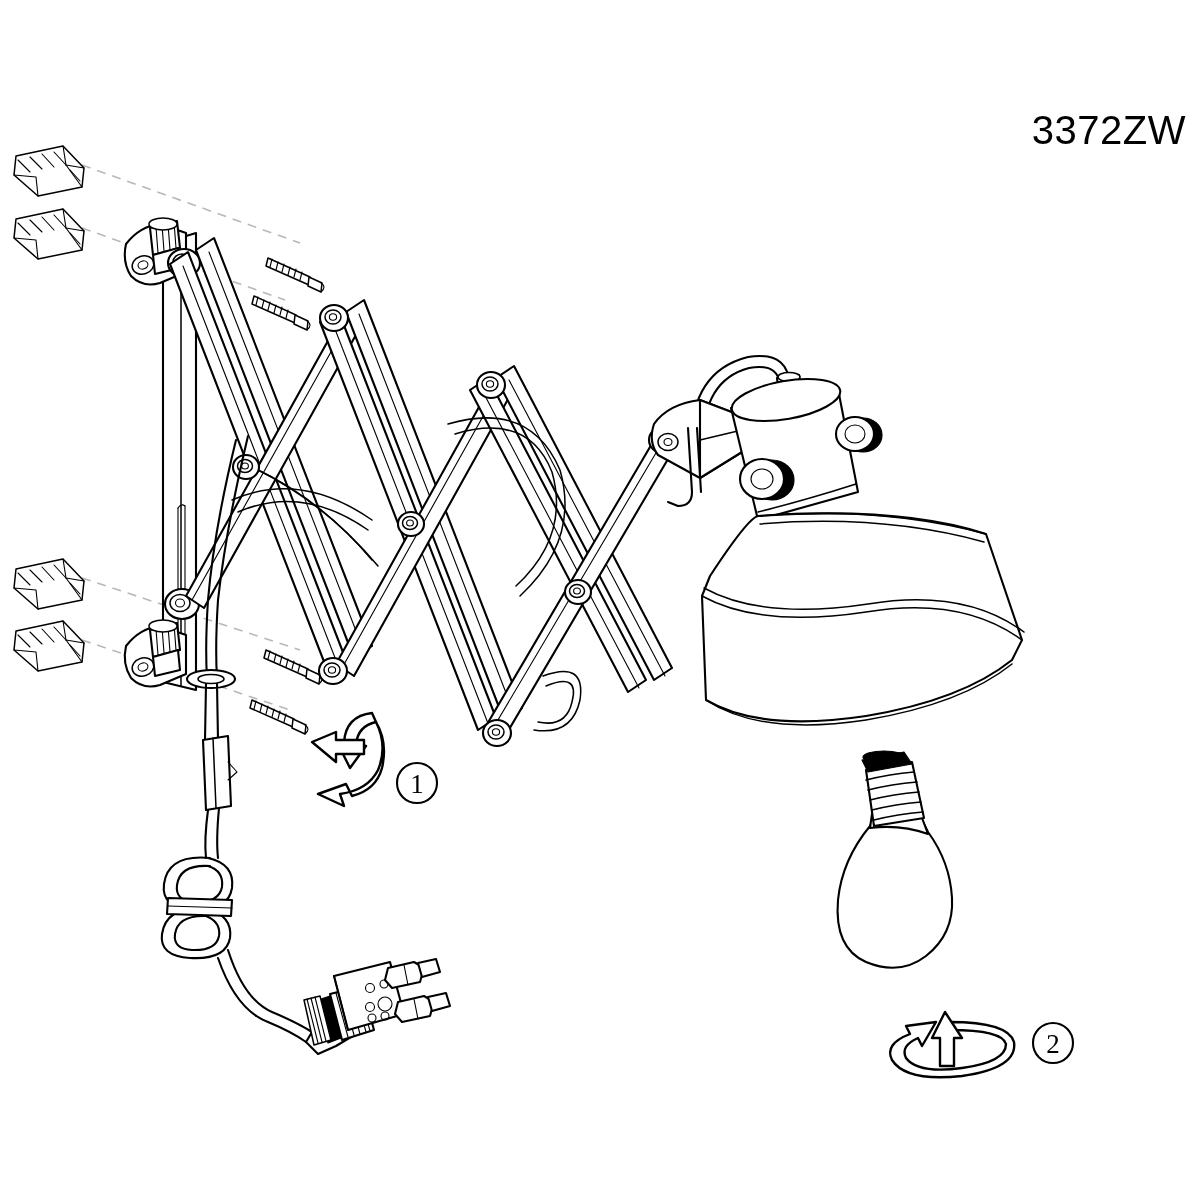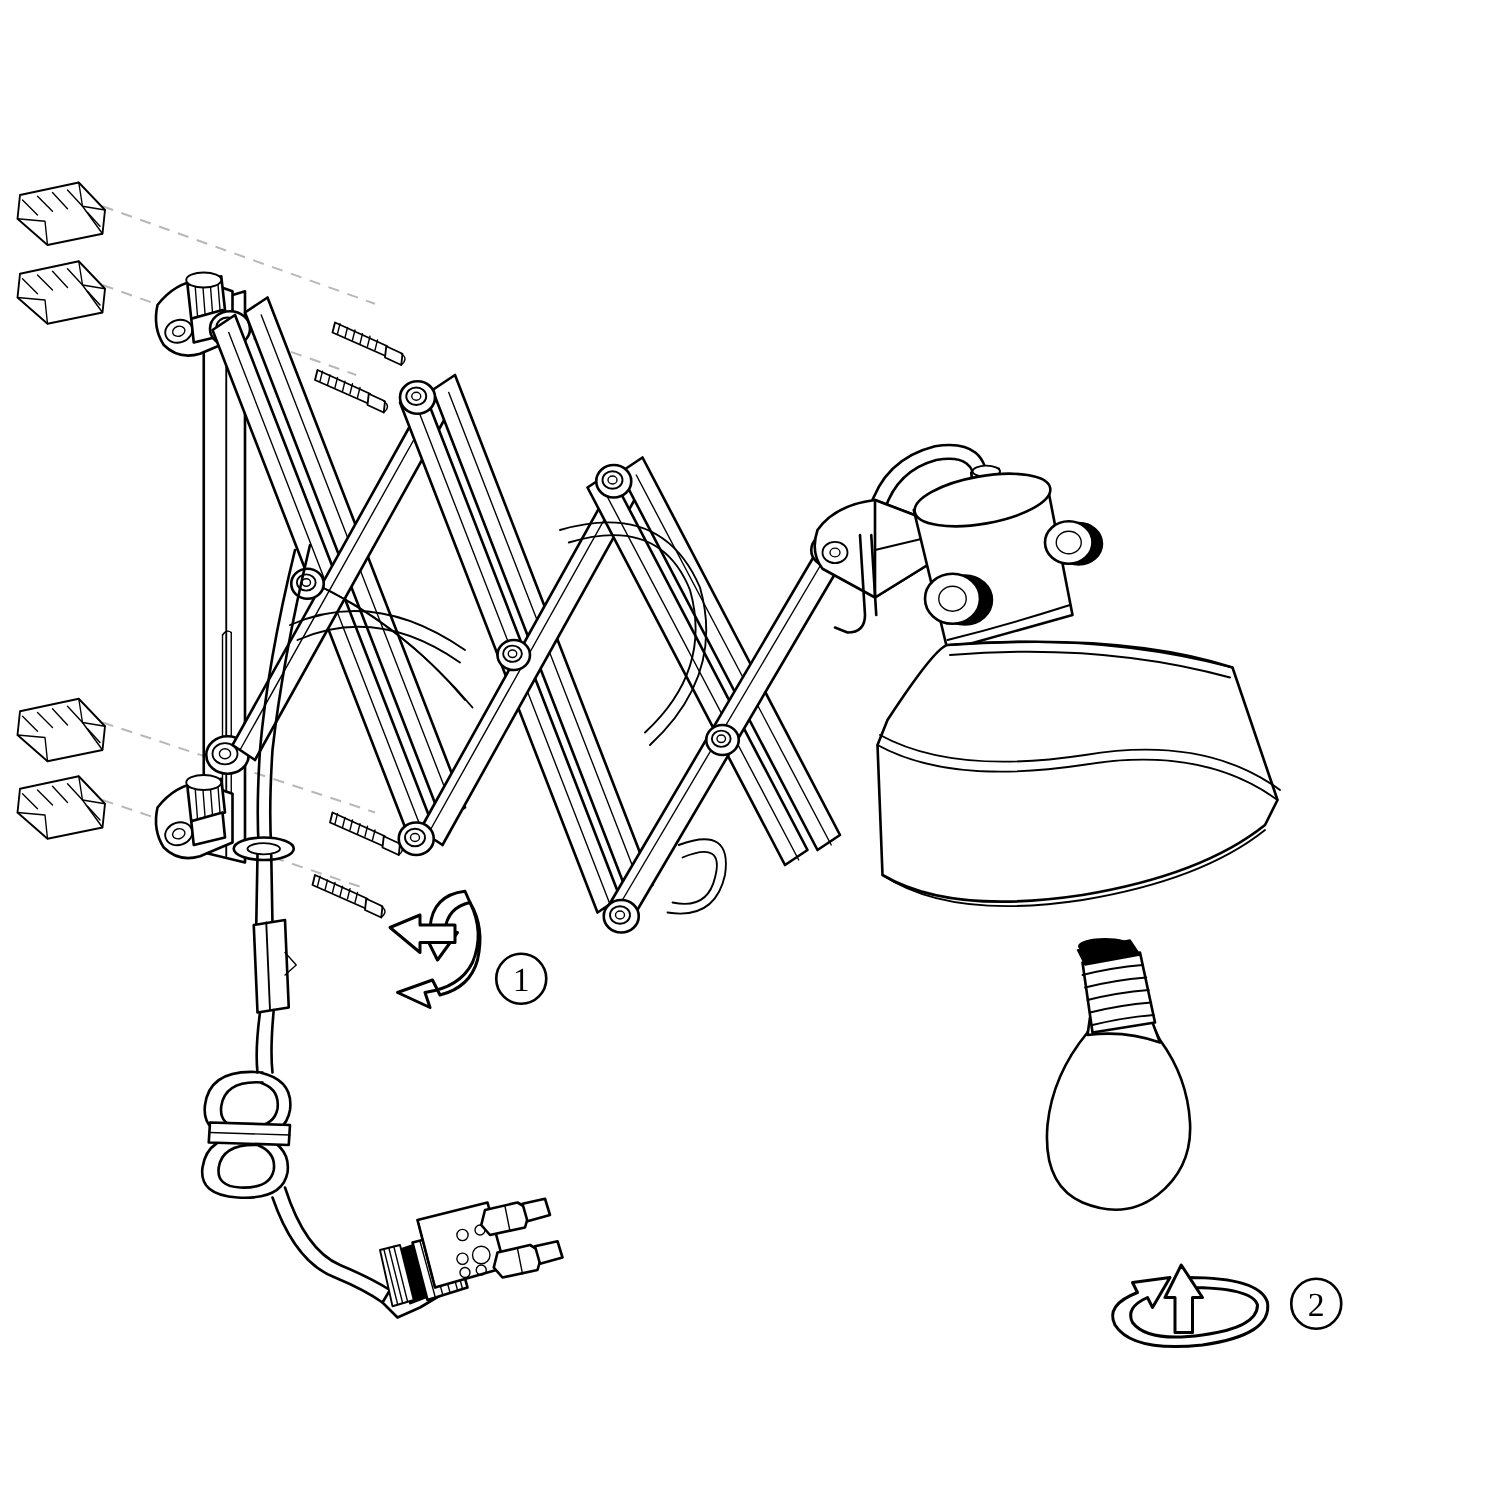--- a/index.html
+++ b/index.html
@@ -471,14 +471,15 @@
       <g>
         <path class="arrowline" d="M945,1012 L932,1038 L940,1038 L940,1066 L954,1066 L954,1038 L962,1038 Z"></path>
       </g>
 
       <circle class="stepcircle" cx="1053" cy="1043" r="20"></circle>
       <text class="steptext" x="1053" y="1044">2</text>
     </g>
 
   </svg>
 
+  <div class="product-code">3372ZW</div>
 
 </div>
 
 </body></html>

